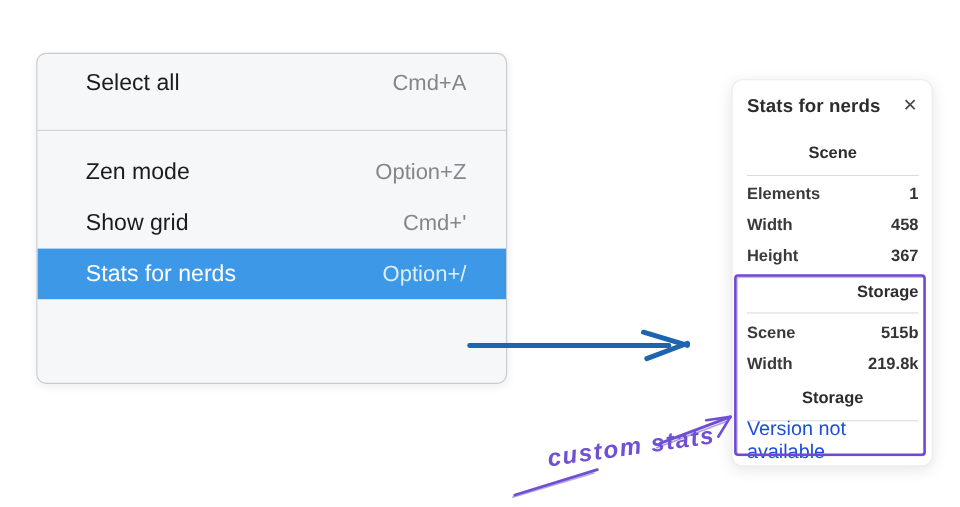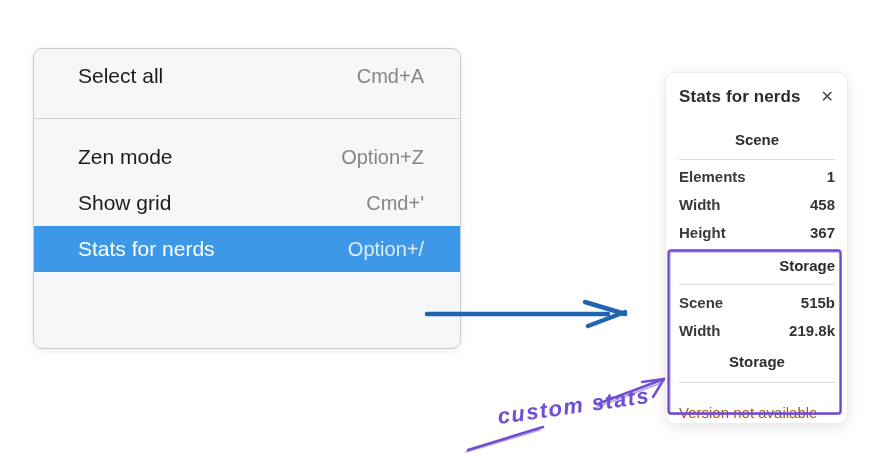--- a/index.html
+++ b/index.html
@@ -48,21 +48,21 @@
   .rule.r1 { margin-top:8px; }
   .rule.r2 { margin-top:7px; }
   .rule.r3 { margin-top:9px; }
   .rows-block { margin-top:2px;font-weight:bold; }
   .rows-block.rb2 { margin-top:3px; }
   .stat-row {
     height:28px; display:flex; align-items:center; justify-content:space-between;
     font-size:15px; color:#3a3a3a;
   }
   .stat-val { color:#343434; }
-  .note-row { margin-top:15px; height:28px; display:flex; align-items:center; font-size:15px; color:#a16207; }
+  .note-row { margin-top:3px; height:28px; display:flex; align-items:center; font-size:18px; color:#1d4ed8; }
 
   
   .sketch-box  { position:absolute; left:661px; top:244px; pointer-events:none; }
   .ann-arrow   { position:absolute; left:440px; top:360px; pointer-events:none; }
   .ann-text {
     position:absolute; left:497px; top:393px; width:160px;
     font-size:22px; font-style:italic; font-weight:600;
     color:#6f4fd2; letter-spacing:1.5px; transform:rotate(-8deg);
     pointer-events:none; white-space:nowrap;
   }

